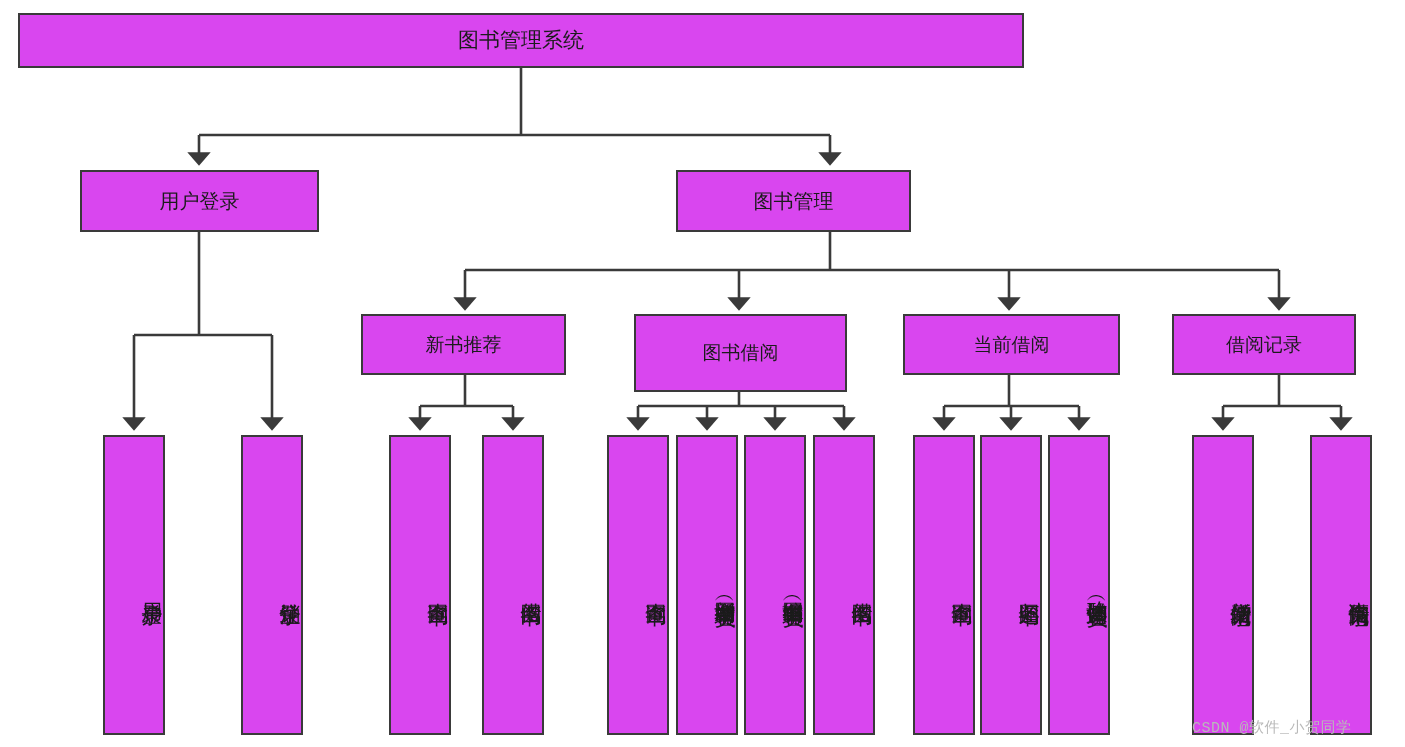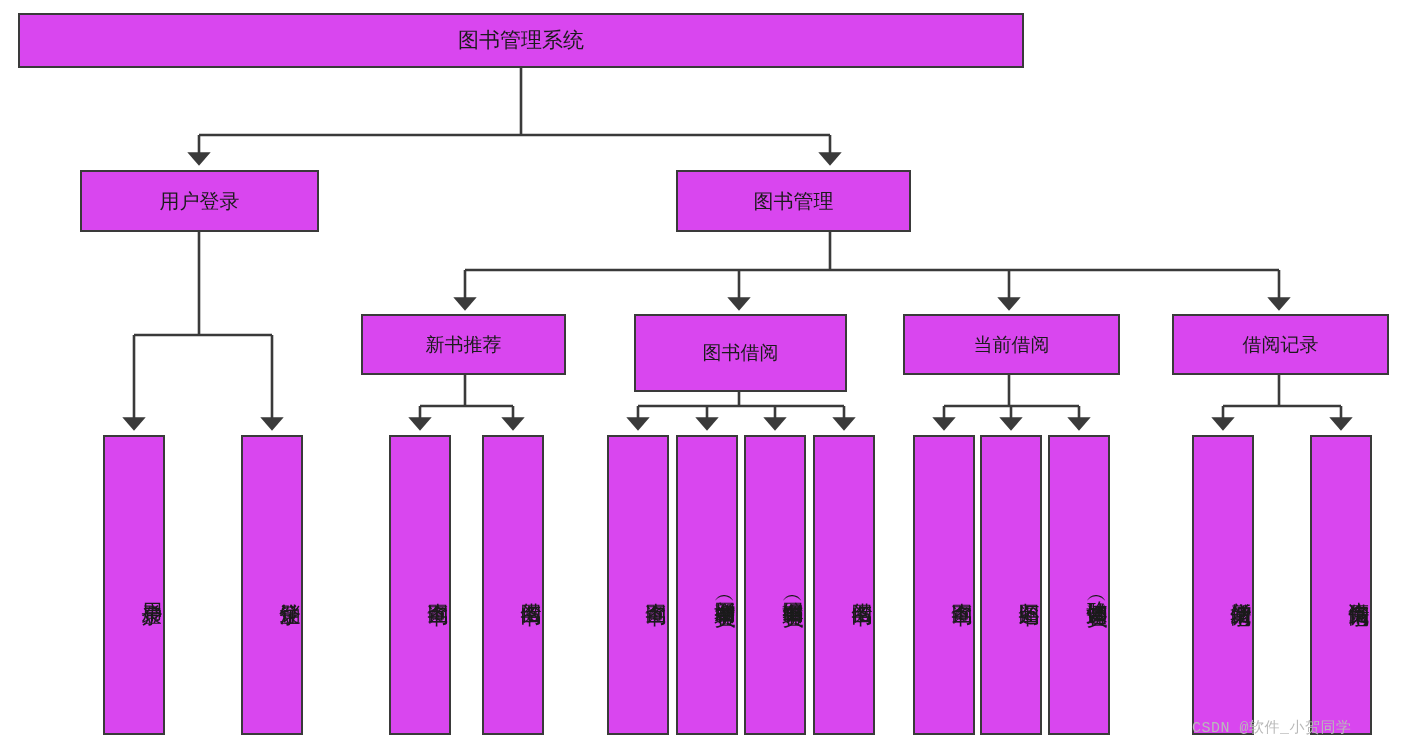--- a/index.html
+++ b/index.html
@@ -134,21 +134,21 @@
 
   <div class="node level2" style="left:361px; top:314px; width:205px; height:61px;">
     <span class="lbl">新书推荐</span>
   </div>
   <div class="node level2" style="left:634px; top:314px; width:213px; height:78px;">
     <span class="lbl">图书借阅</span>
   </div>
   <div class="node level2" style="left:903px; top:314px; width:217px; height:61px;">
     <span class="lbl">当前借阅</span>
   </div>
-  <div class="node level2" style="left:1172px; top:314px; width:217px; height:61px;">
+  <div class="node level2" style="left:1172px; top:314px; width:184px; height:61px;">
     <span class="lbl">借阅记录</span>
   </div>
 
   <div class="node leaf" style="left:103px; top:435px; width:62px; height:300px;">
     <span class="lbl">用户登录</span>
   </div>
   <div class="node leaf" style="left:241px; top:435px; width:62px; height:300px;">
     <span class="lbl">注销登录</span>
   </div>
 

